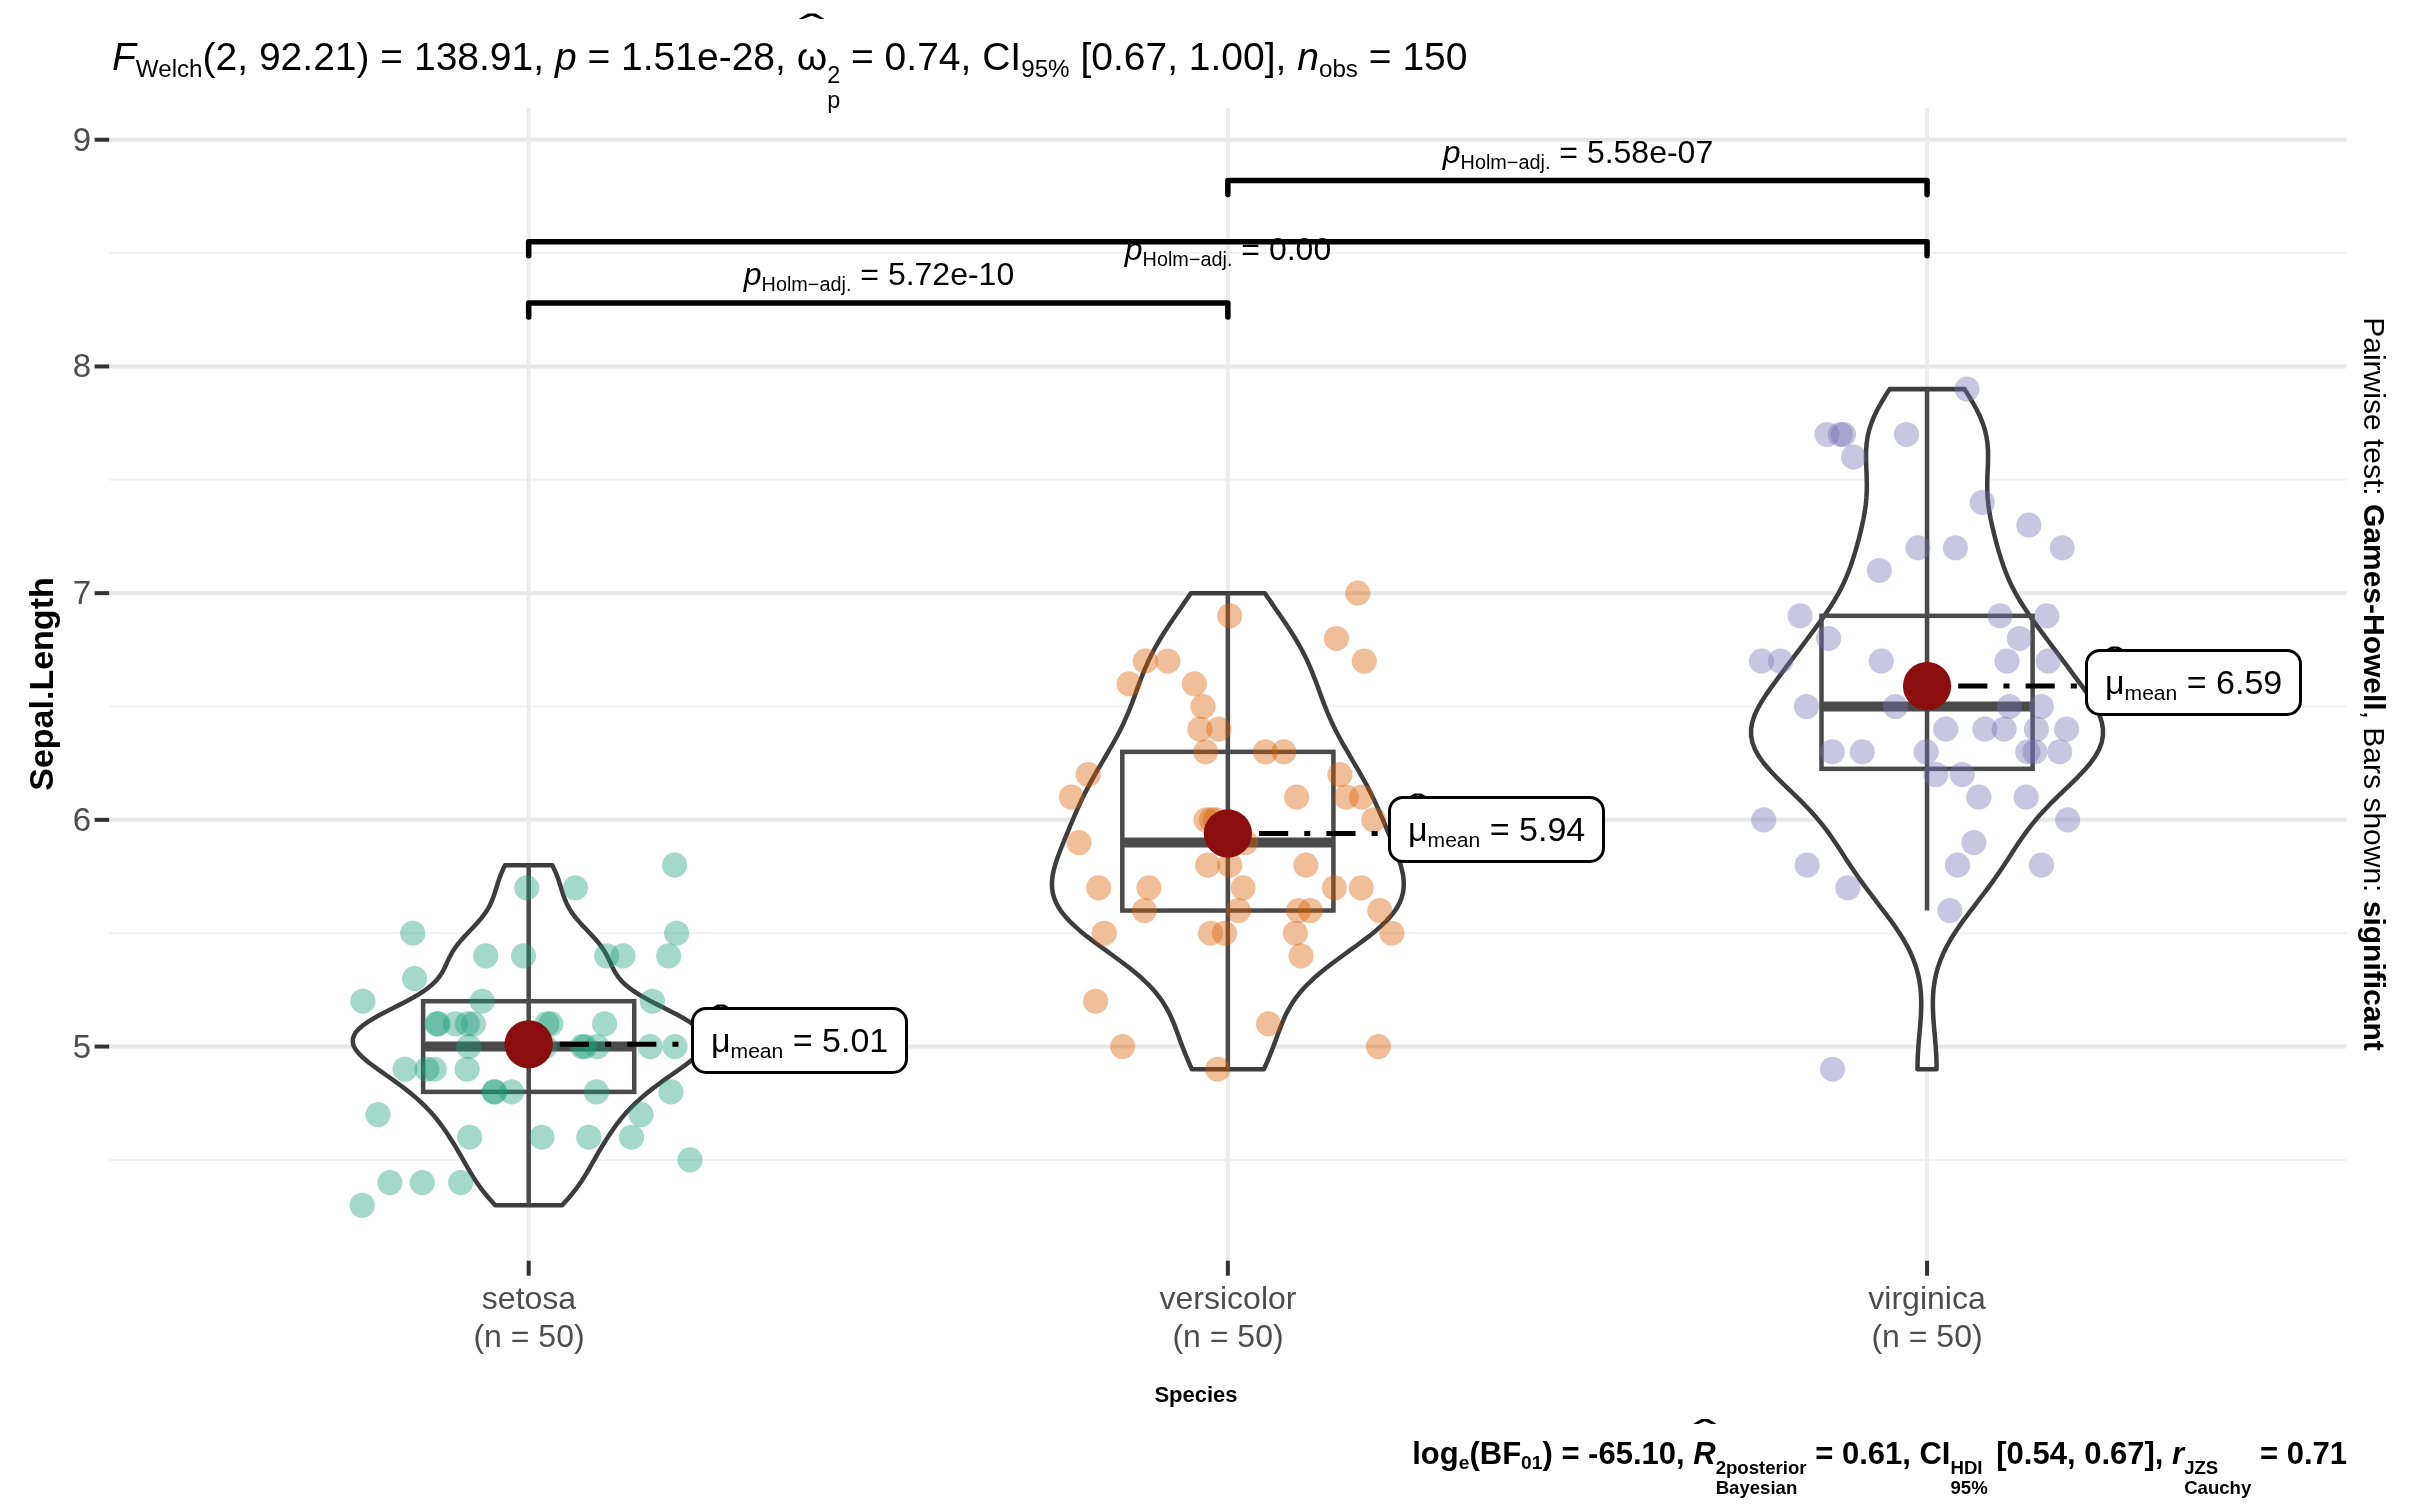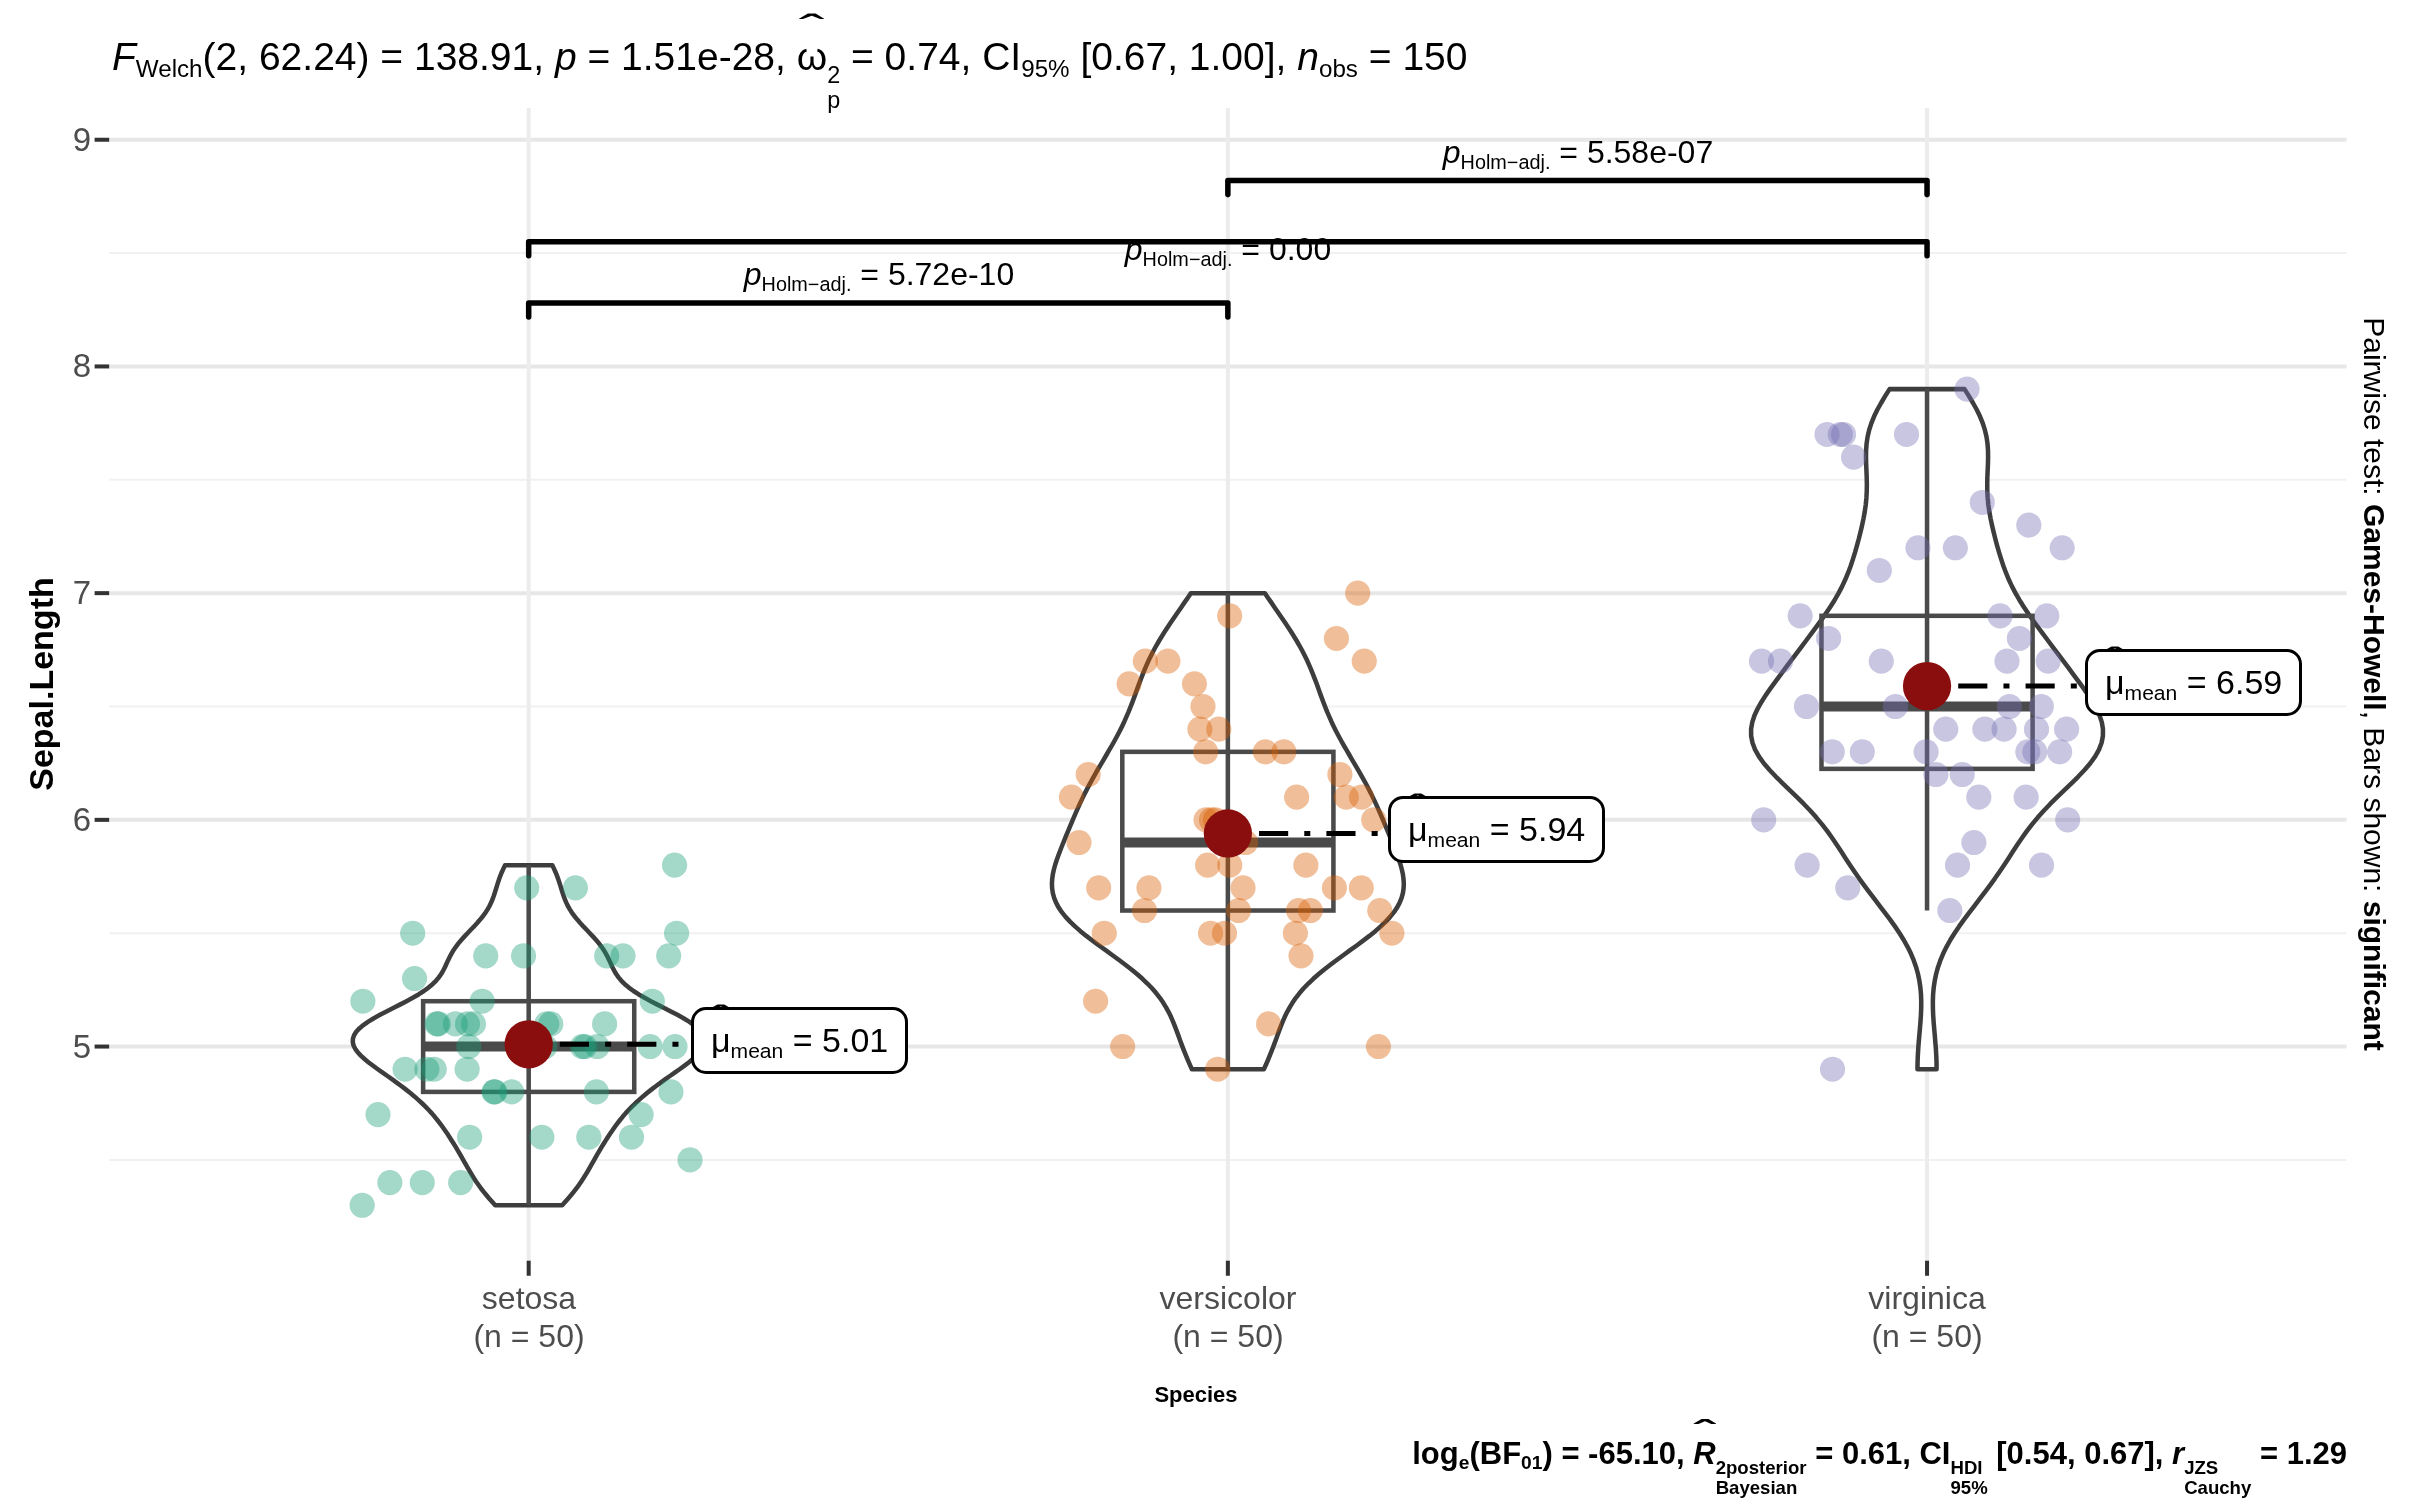--- a/index.html
+++ b/index.html
@@ -234,21 +234,21 @@
       <circle cx="1051.5625" cy="2077.49" r="48" fill="#8B0E0E"></circle>
       <line x1="2504.5" x2="2757" y1="1658.0599999999997" y2="1658.0599999999997" stroke="#000000" stroke-width="10" stroke-dasharray="58 32 12 32"></line>
       <circle cx="2442.5" cy="1658.0599999999997" r="48" fill="#8B0E0E"></circle>
       <line x1="3895.4375" x2="4143" y1="1364.91" y2="1364.91" stroke="#000000" stroke-width="10" stroke-dasharray="58 32 12 32"></line>
       <circle cx="3833.4375" cy="1364.91" r="48" fill="#8B0E0E"></circle>
       <path d="M2442.5,387.17999999999984 L2442.5,359.17999999999984 L3833.4375,359.17999999999984 L3833.4375,387.17999999999984" fill="none" stroke="#000000" stroke-width="11" stroke-linecap="round" stroke-linejoin="round"></path>
       <path d="M1051.5625,508.9499999999997 L1051.5625,480.9499999999997 L3833.4375,480.9499999999997 L3833.4375,508.9499999999997" fill="none" stroke="#000000" stroke-width="11" stroke-linecap="round" stroke-linejoin="round"></path>
       <path d="M1051.5625,630.7200000000003 L1051.5625,602.7200000000003 L2442.5,602.7200000000003 L2442.5,630.7200000000003" fill="none" stroke="#000000" stroke-width="11" stroke-linecap="round" stroke-linejoin="round"></path>
     </svg>
 
-  <div class="ov stats-title"><span class="it">F</span><sub>Welch</sub><span>(2, 62.24) = 138.91, </span><span class="it">p</span><span> = 1.51e-28, </span><span class="hatwrap"><span class="hat">ˆ</span><span>ω</span></span><span class="supsub">
+  <div class="ov stats-title"><span class="it">F</span><sub>Welch</sub><span>(2, 92.21) = 138.91, </span><span class="it">p</span><span> = 1.51e-28, </span><span class="hatwrap"><span class="hat">ˆ</span><span>ω</span></span><span class="supsub">
         <span>2</span>
         <span>p</span>
       </span><span> = 0.74, </span><span>CI</span><sub>95%</sub><span> [0.67, 1.00], </span><span class="it">n</span><sub>obs</sub><span> = 150</span></div>
 
   <div class="ov ytick yt0">9</div>
   <div class="ov ytick yt1">8</div>
   <div class="ov ytick yt2">7</div>
   <div class="ov ytick yt3">6</div>
   <div class="ov ytick yt4">5</div>
 
@@ -278,18 +278,18 @@
 
   <div class="ov caption-bottom"><span>log</span><sub>e</sub><span>(BF</span><sub>01</sub><span>) = -65.10, </span><span class="hatwrap"><span class="hat">ˆ</span><span class="it">R</span></span><span class="supsub">
         <span>2posterior</span>
         <span>Bayesian</span>
       </span><span> = 0.61, </span><span>CI</span><span class="supsub">
         <span>HDI</span>
         <span>95%</span>
       </span><span> [0.54, 0.67], </span><span class="it">r</span><span class="supsub">
         <span>JZS</span>
         <span>Cauchy</span>
-      </span><span> = 1.29</span></div>
+      </span><span> = 0.71</span></div>
 
   <div class="ov caption-right"><span>Pairwise test: </span><span class="b">Games-Howell</span><span>, Bars shown: </span><span class="b">significant</span></div>
 
 </div>
 
 
 </body></html>

